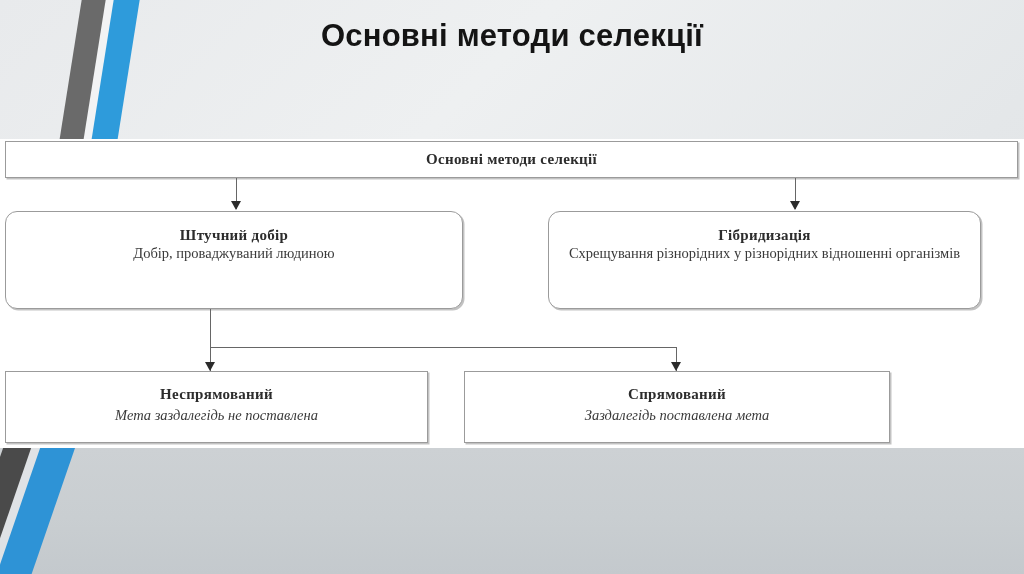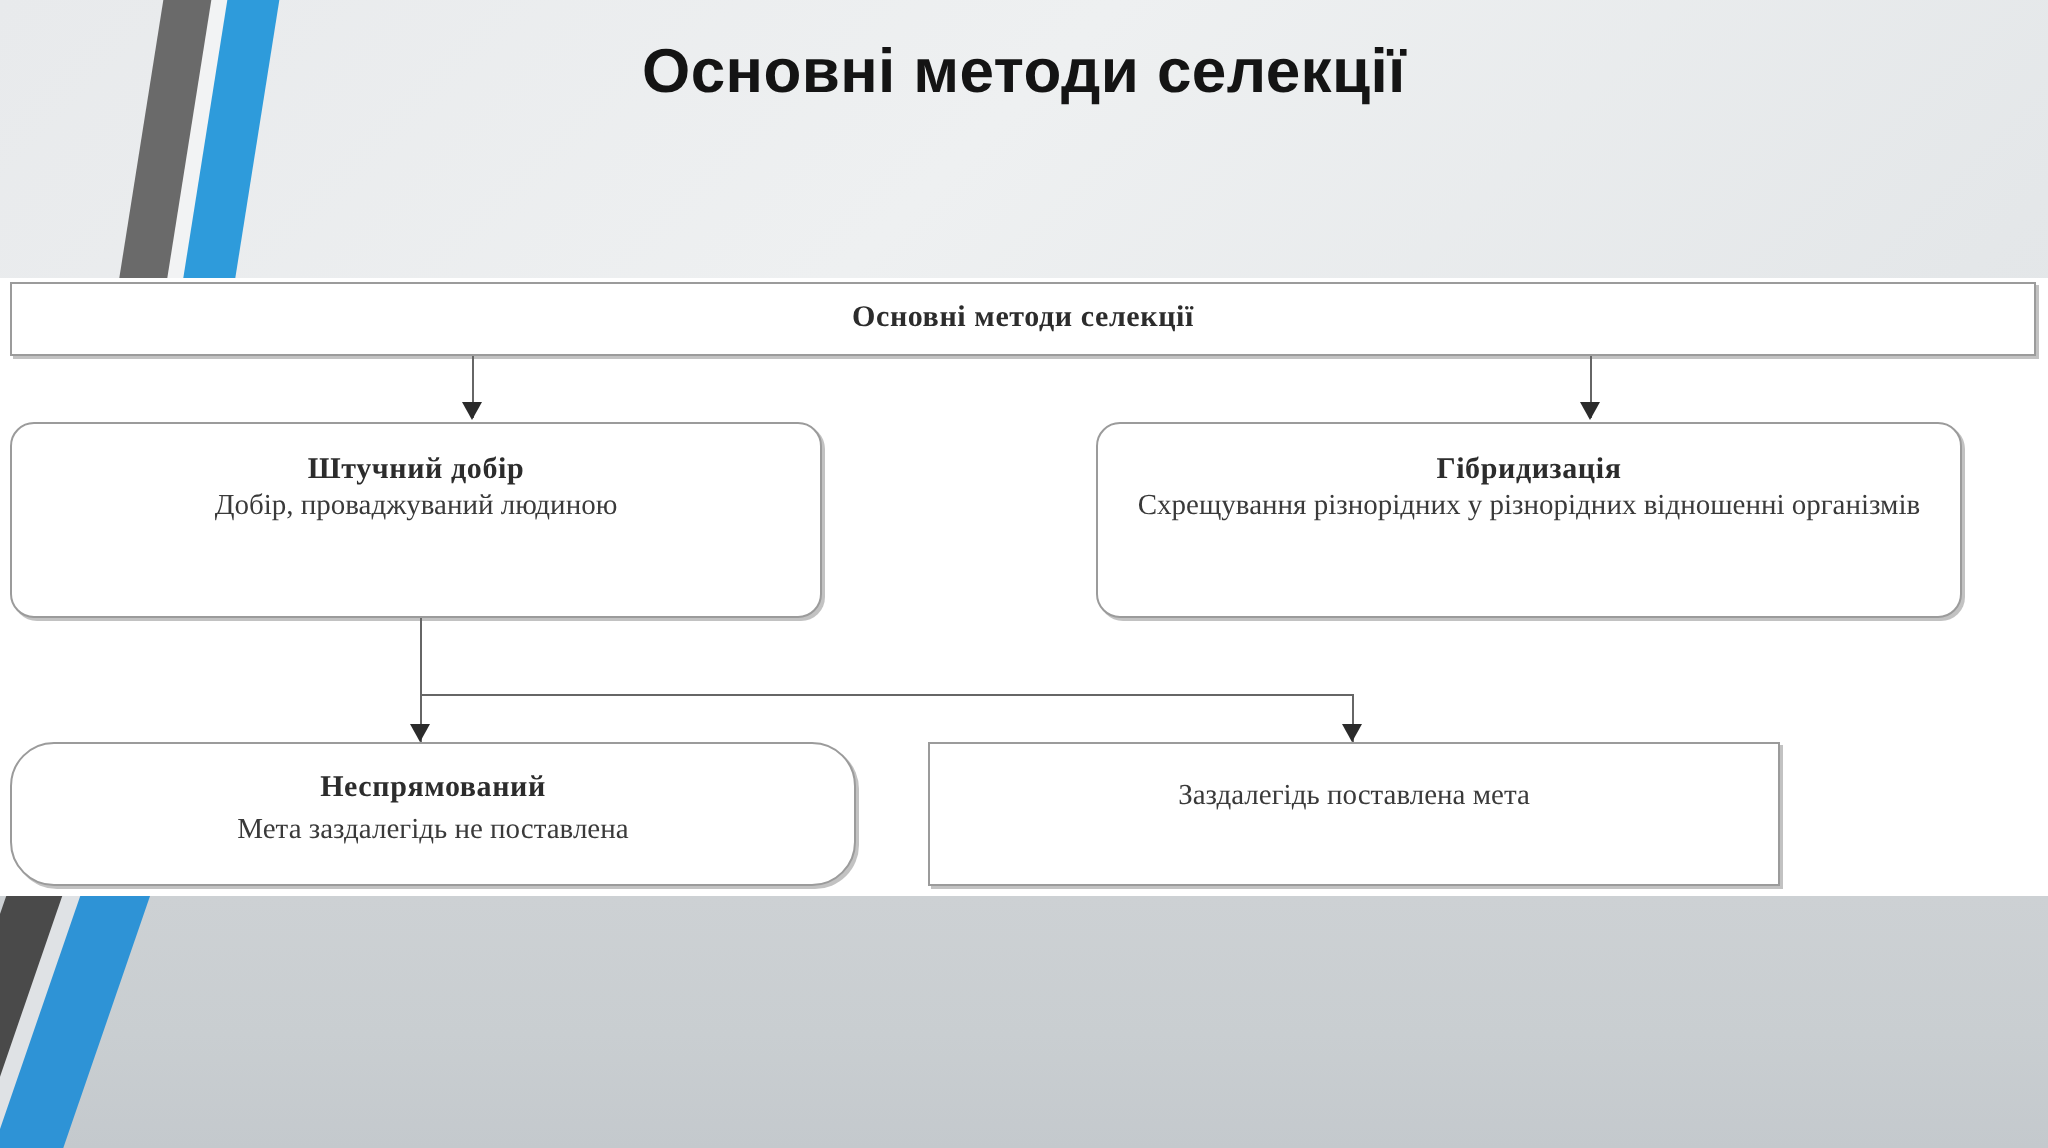--- a/index.html
+++ b/index.html
@@ -105,52 +105,51 @@
     display: flex;
     align-items: center;
     justify-content: center;
   }
   #node-root .title { font-size: 15px; }
 
   
   #node-selection {
     left: 5px;
     top: 72px;
-    width: 406px;
+    width: 458px;
     height: 98px;
     padding-top: 15px;
   }
   #node-hybridization {
     left: 548px;
     top: 72px;
     width: 433px;
     height: 98px;
     padding-top: 15px;
   }
   #node-selection .desc,
   #node-hybridization .desc { margin-top: 0; }
 
   
   #node-undirected {
     left: 5px;
     top: 232px;
     width: 423px;
     height: 72px;
     padding-top: 14px;
-    border-radius: 22px;
   }
   #node-directed {
     left: 464px;
     top: 232px;
     width: 426px;
     height: 72px;
     padding-top: 14px;
   }
   #node-undirected .desc,
-  #node-directed .desc { margin-top: 3px; }
+  #node-directed .desc { margin-top: 3px; font-style: italic; }
 
   
   .conn {
     position: absolute;
     background: #666666;
   }
   .v { width: 1px; }
   .h { height: 1px; }
   .arrow {
     position: absolute;
@@ -245,20 +244,21 @@
     <div class="conn v" id="c5"></div>
     <div class="arrow" id="a3"></div>
     <div class="arrow" id="a4"></div>
 
     <div class="node" id="node-undirected">
       <div class="title">Неспрямований</div>
       <div class="desc">Мета заздалегідь не поставлена</div>
     </div>
 
     <div class="node" id="node-directed">
+      <div class="title">Спрямований</div>
       <div class="desc">Заздалегідь поставлена мета</div>
     </div>
 
   </div>
 
   <div class="bottom-band">
     <div class="bstripe bstripe-gray"></div>
     <div class="bstripe bstripe-white"></div>
     <div class="bstripe bstripe-blue"></div>
   </div>

